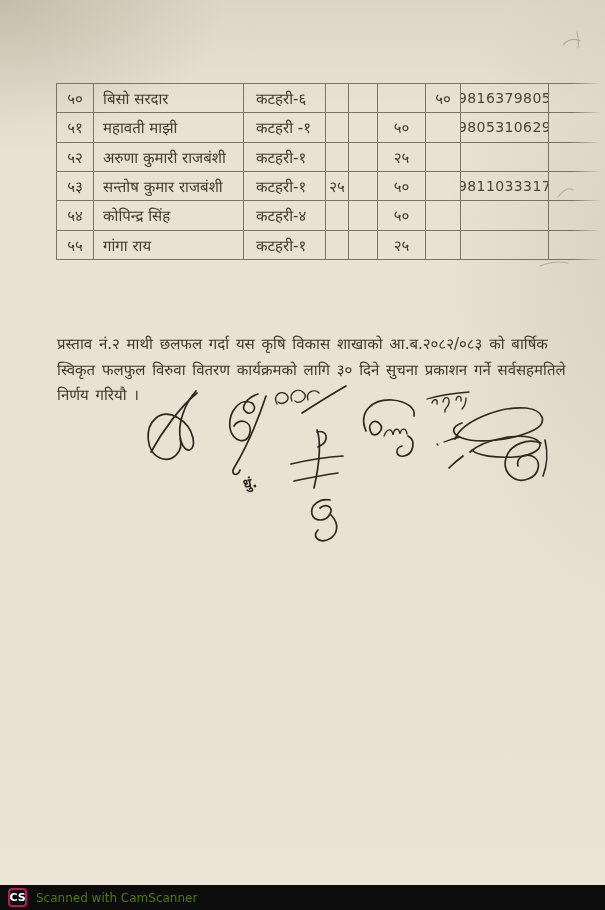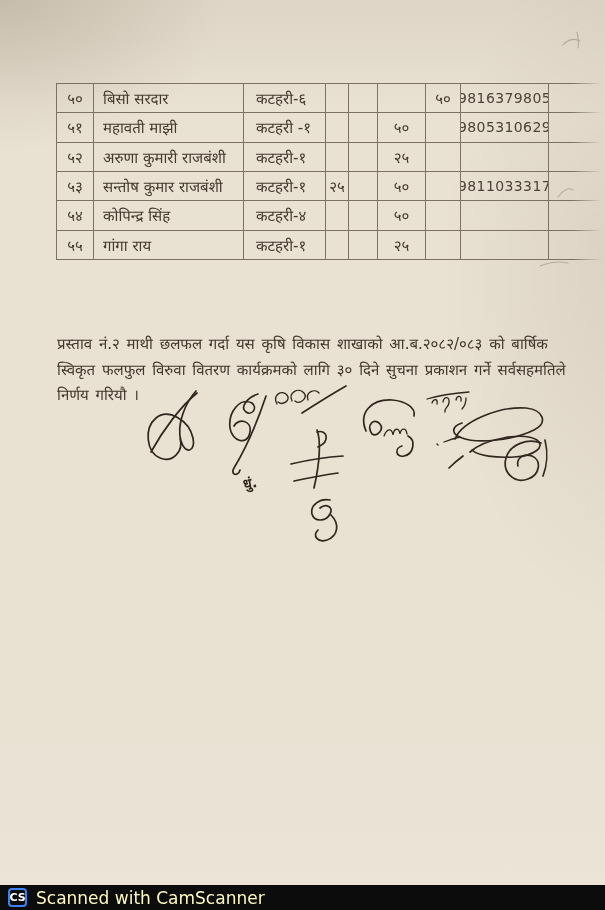--- a/index.html
+++ b/index.html
@@ -53,25 +53,25 @@
     position:absolute; left:243px; top:473px; color:#30261e; font-size:14px;
     transform:rotate(-10deg); font-weight:bold;
   }
   
   .footer {
     position:absolute; left:0; top:885px; width:605px; height:25px;
     background:#0c0c0c; display:flex; align-items:center;
   }
   .cs-badge {
     margin-left:8px; width:15px; height:15px; flex:0 0 auto;
-    border:2px solid #3b82f6; border-radius:4px; background:#0c0c0c;
+    border:2px solid #be185d; border-radius:4px; background:#0c0c0c;
     color:#ffffff; font-weight:bold; font-size:11px;
     display:flex; align-items:center; justify-content:center;
   }
-  .footer-label { margin-left:9px; color:#fef9c3; font-size:17px; }
+  .footer-label { margin-left:9px; color:#4d7c0f; font-size:12px; }
 </style>
 </head>
 <body>
 
 <div class="page">
 
   <div class="tbl">
 
     <div class="td center">५०</div>
     <div class="td name">बिसो सरदार</div>

